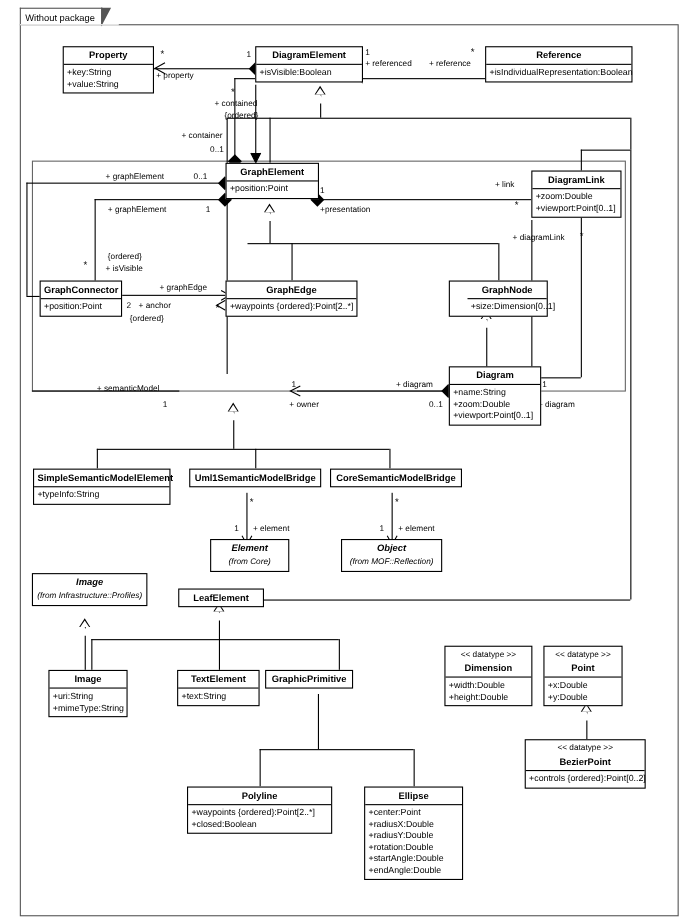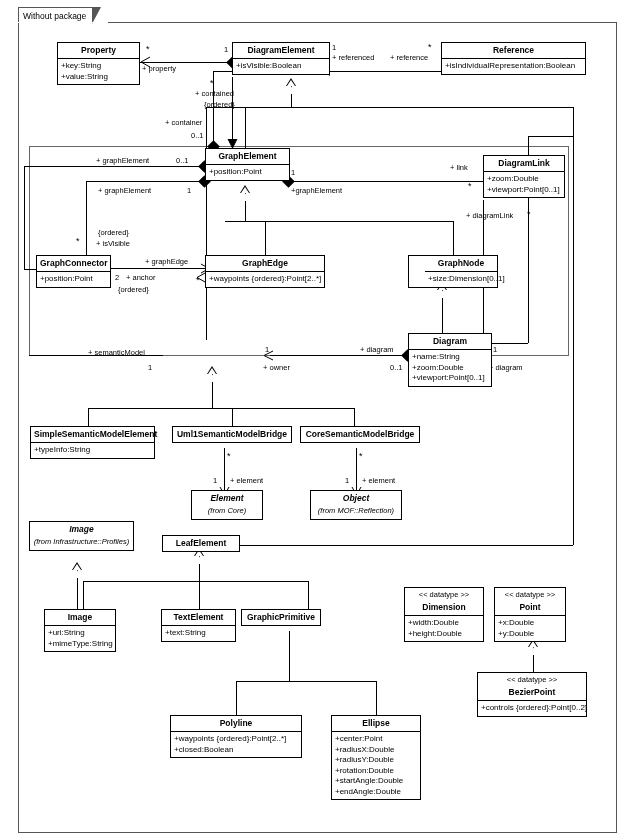--- a/index.html
+++ b/index.html
@@ -332,21 +332,21 @@
     </div>
   </div>
 
   <div class="cls" style="left:232px;top:42px;width:98px;">
     <div class="name">DiagramElement</div>
     <div class="attrs">
       <div>+isVisible:Boolean</div>
     </div>
   </div>
 
-  <div class="cls" style="left:441px;top:42px;width:145px;">
+  <div class="cls" style="left:441px;top:42px;width:134px;">
     <div class="name">Reference</div>
     <div class="attrs">
       <div>+isIndividualRepresentation:Boolean</div>
     </div>
   </div>
 
   <div class="cls" style="left:205px;top:148px;width:85px;">
     <div class="name">GraphElement</div>
     <div class="attrs">
       <div>+position:Point</div>
@@ -506,21 +506,21 @@
 
   <div class="lbl" style="left:165px;top:118px;">+ container</div>
   <div class="mult" style="left:191px;top:131px;">0..1</div>
 
   <div class="lbl" style="left:96px;top:156px;">+ graphElement</div>
   <div class="mult" style="left:176px;top:156px;">0..1</div>
 
   <div class="lbl" style="left:98px;top:186px;">+ graphElement</div>
   <div class="mult" style="left:187px;top:186px;">1</div>
 
-  <div class="lbl" style="left:291px;top:186px;">+graphElement</div>
+  <div class="lbl" style="left:291px;top:186px;">+presentation</div>
   <div class="mult" style="left:291px;top:168px;">1</div>
 
   <div class="lbl" style="left:450px;top:163px;">+ link</div>
   <div class="mult star" style="left:468px;top:182px;">*</div>
 
   <div class="lbl" style="left:466px;top:211px;">+ diagramLink</div>
   <div class="mult star" style="left:527px;top:210px;">*</div>
 
   <div class="lbl" style="left:98px;top:228px;">{ordered}</div>
   <div class="lbl" style="left:96px;top:239px;">+ isVisible</div>

